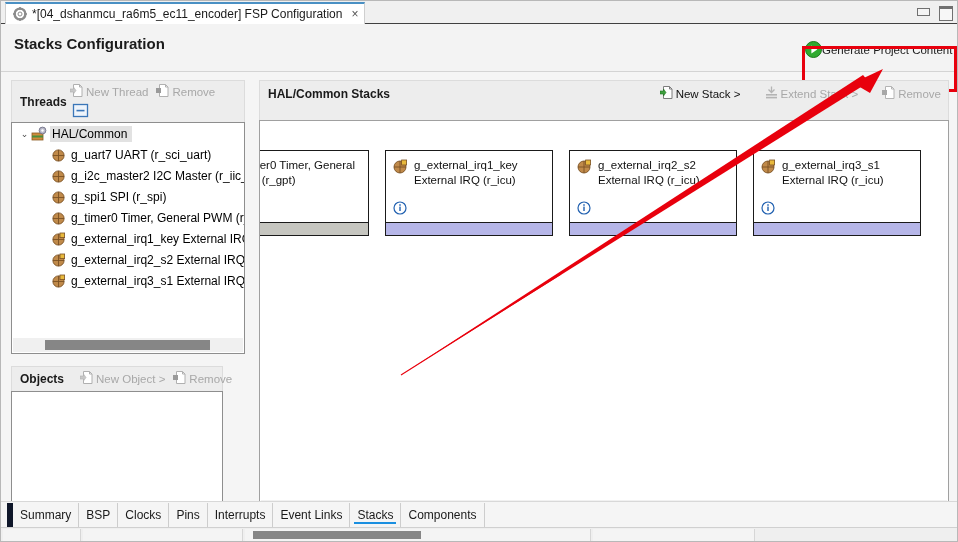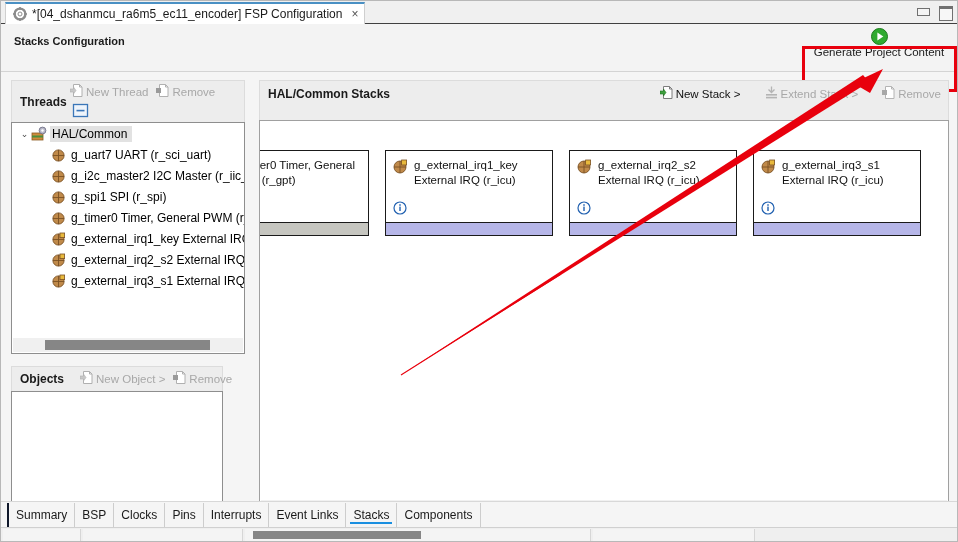--- a/index.html
+++ b/index.html
@@ -67,26 +67,26 @@
 
   
   .pageheader {
     position: absolute; left: 0; top: 23px;
     width: 958px; height: 48px;
     background: #f3f3f3;
     border-bottom: 1px solid #d4d4d4;
   }
   .page-title {
     position: absolute; left: 13px; top: 11px;
-    font-size: 11px; font-weight: bold; color: #1b1b1b;
+    font-size: 15px; font-weight: bold; color: #1b1b1b;
   }
   .gen-wrap {
     position: absolute; right: 6px; top: 2px;
     width: 148px; height: 45px;
-    display: flex; flex-direction: column;
+    display: flex; flex-direction: row;
     align-items: center; justify-content: flex-start;
     padding-top: 2px;
     background: #f3f3f3;
   }
   .play-ico { width: 17px; height: 17px; margin-bottom: 1px; }
   .gen-label { font-size: 11.5px; color: #1b1b1b; white-space: nowrap; }
   .gen-highlight {
     position: absolute; right: 2px; top: 22px;
     width: 155px; height: 46px;
     border: 3px solid #e8000d;
@@ -248,21 +248,21 @@
   }
   .btab {
     height: 24px;
     display: flex; align-items: center;
     padding: 0 7px;
     font-size: 12px; color: #1a1a1a;
     border-right: 1px solid #cdcdcd;
     position: relative;
     white-space: nowrap;
   }
-  .btab:first-child { border-left: 2px solid #0f172a; }
+  .btab:first-child { border-left: 6px solid #0f172a; }
   .btab.active::after {
     content: ""; position: absolute; left: 4px; right: 4px; bottom: 3px;
     height: 2px; background: #1a8fe0;
   }
   .bottom-strip {
     position: absolute; left: 0; bottom: 0;
     width: 958px; height: 14px;
     background: #efefef;
     border-top: 1px solid #d0d0d0;
   }

